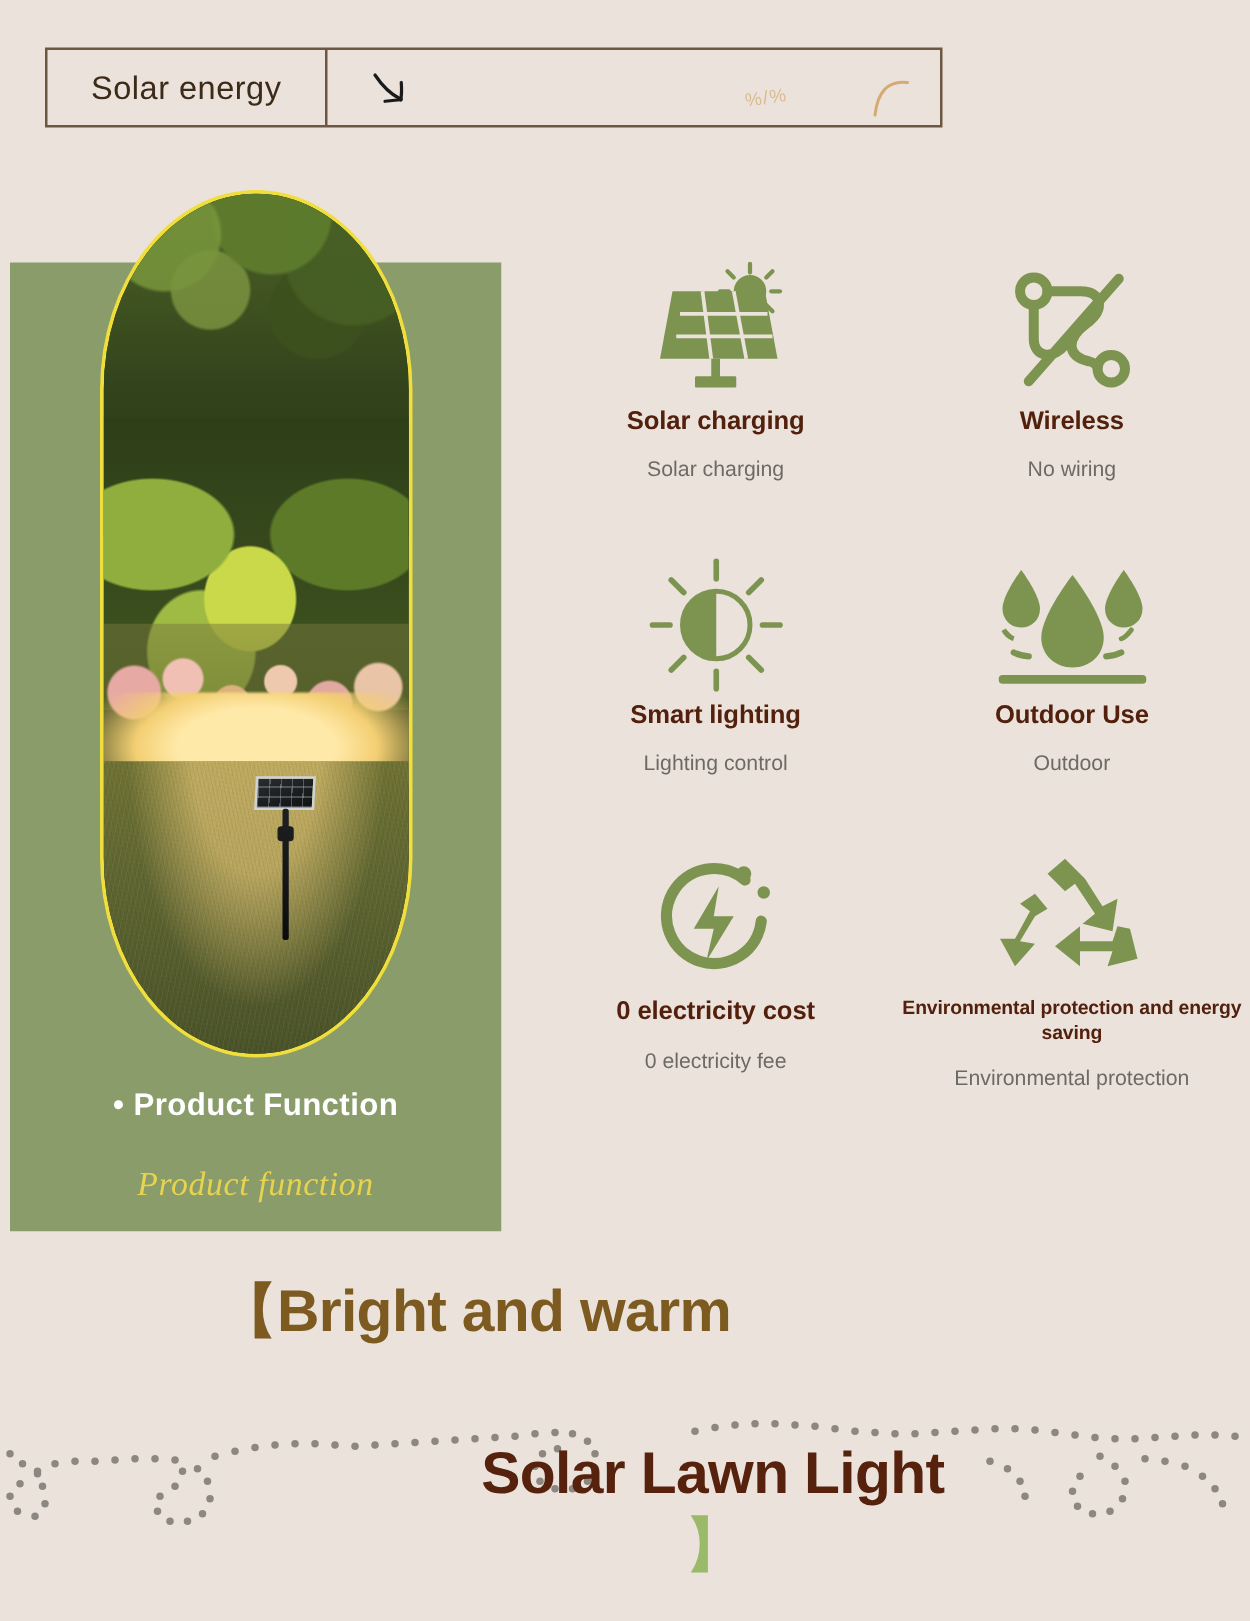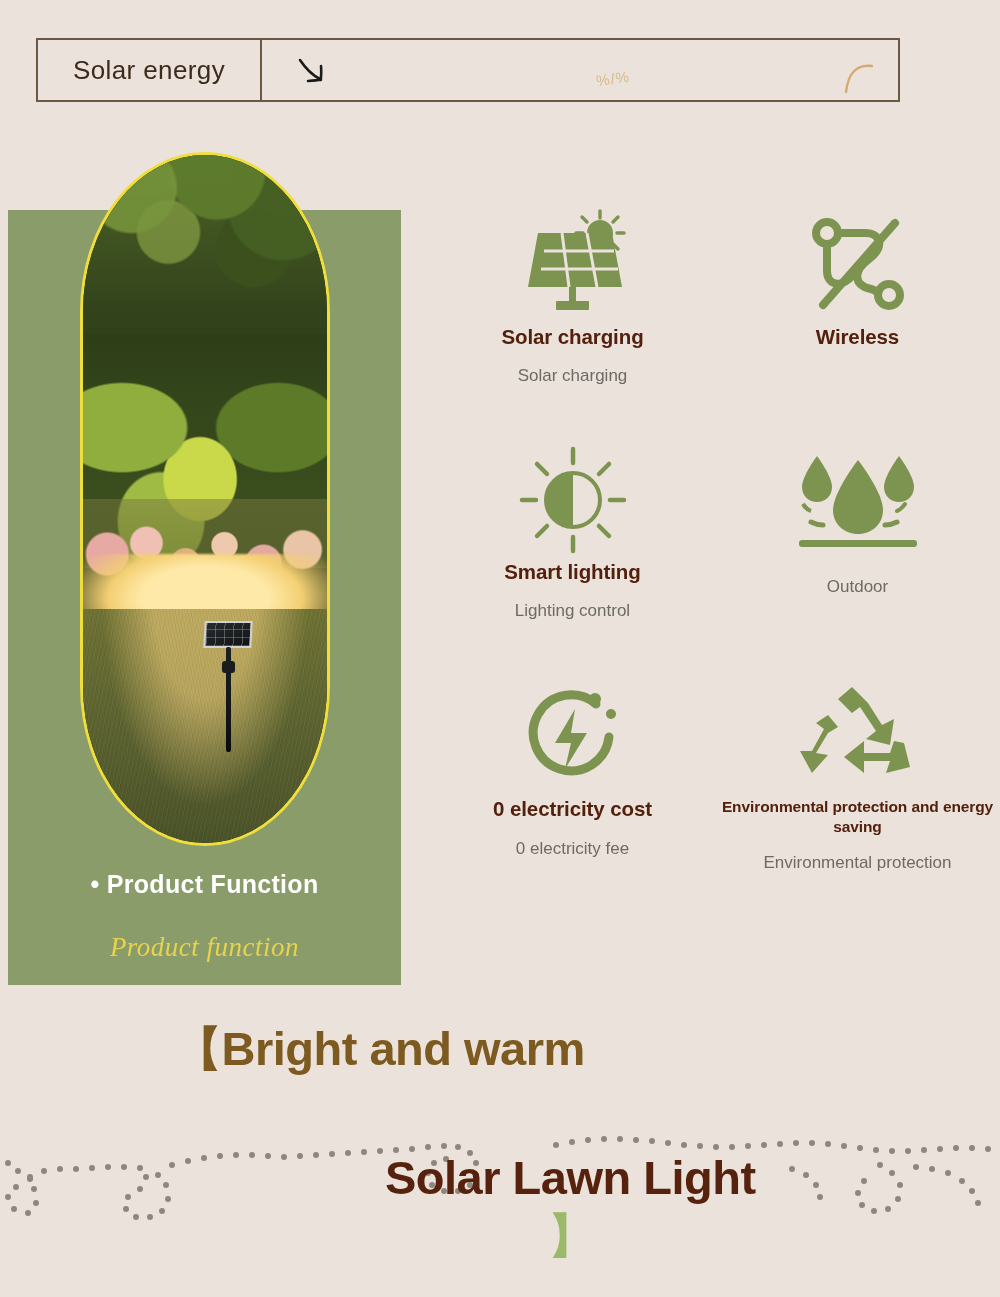--- a/index.html
+++ b/index.html
@@ -12,21 +12,21 @@
   #page {
     position: relative;
     width: 1000px; height: 1297px;
     background: #ebe3db;
   }
 
   
   .header-bar {
     position: absolute;
     left: 36px; top: 38px;
-    width: 864px; height: 64px;
+    width: 718px; height: 64px;
     border: 2px solid #6b5742;
     background: #ebe3db;
     display: flex;
     align-items: stretch;
   }
   .header-tab {
     width: 224px;
     border-right: 2px solid #6b5742;
     display: flex; align-items: center; justify-content: center;
     color: #3d2b1a;
@@ -304,20 +304,21 @@
             <g fill="none" stroke="#7d9451" stroke-width="8" stroke-linecap="round">
               <circle cx="24" cy="24" r="11"></circle>
               <circle cx="86" cy="86" r="11"></circle>
               <path d="M35 24 H62 C78 24, 82 38, 66 50 C50 62, 50 76, 68 80 C72 81, 74 82, 75 85"></path>
               <path d="M24 35 V62 C24 76, 38 80, 50 66"></path>
               <path d="M20 96 L92 14"></path>
             </g>
           </svg>
         </div>
         <div class="feature-title">Wireless</div>
+        <div class="feature-sub">No wiring</div>
       </div>
     </div>
 
     <div class="feature-row row-gap-1">
       <div class="feature">
         <div class="feature-icon">
           <svg width="112" height="112" viewBox="0 0 112 112" aria-hidden="true">
             <circle cx="56" cy="56" r="27" fill="none" stroke="#7d9451" stroke-width="4"></circle>
             <path d="M56 29 A27 27 0 0 0 56 83 Z" fill="#7d9451"></path>
             <g stroke="#7d9451" stroke-width="4.5" stroke-linecap="round">
@@ -344,20 +345,21 @@
               <path d="M22 12 C22 12, 37 32, 37 43 C37 52, 30 58, 22 58 C14 58, 7 52, 7 43 C7 32, 22 12, 22 12 Z"></path>
               <path d="M104 12 C104 12, 119 32, 119 43 C119 52, 112 58, 104 58 C96 58, 89 52, 89 43 C89 32, 104 12, 104 12 Z"></path>
               <path d="M8 60 C11 64, 13 66, 16 67 C13 66, 10 64, 8 60 Z" stroke="#7d9451" stroke-width="4" stroke-linecap="round"></path>
               <path d="M16 78 C20 80, 24 81, 28 81" stroke="#7d9451" stroke-width="5" fill="none" stroke-linecap="round"></path>
               <path d="M110 60 C107 64, 105 66, 102 67" stroke="#7d9451" stroke-width="4" fill="none" stroke-linecap="round"></path>
               <path d="M102 78 C98 80, 94 81, 90 81" stroke="#7d9451" stroke-width="5" fill="none" stroke-linecap="round"></path>
               <rect x="4" y="96" width="118" height="7" rx="3"></rect>
             </g>
           </svg>
         </div>
+        <div class="feature-title">Outdoor Use</div>
         <div class="feature-sub">Outdoor</div>
       </div>
     </div>
 
     <div class="feature-row row-gap-2">
       <div class="feature">
         <div class="feature-icon">
           <svg width="112" height="112" viewBox="0 0 112 112" aria-hidden="true">
             <path d="M79 23 A38 38 0 1 0 92 56" fill="none" stroke="#7d9451" stroke-width="9" stroke-linecap="round"></path>
             <circle cx="78" cy="18" r="6" fill="#7d9451"></circle>

